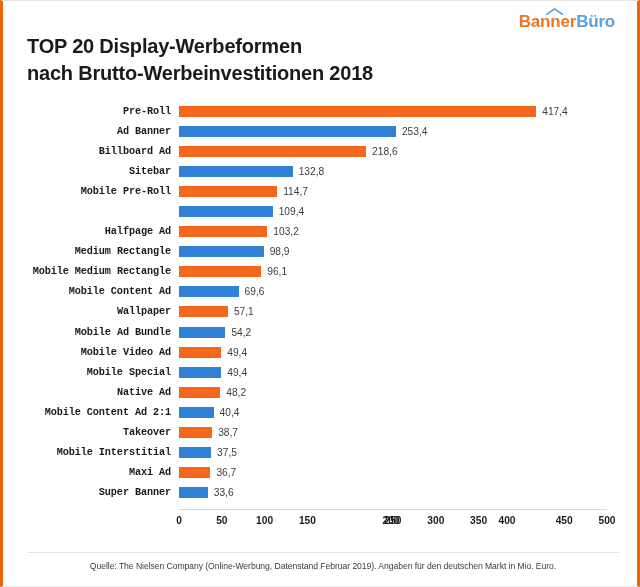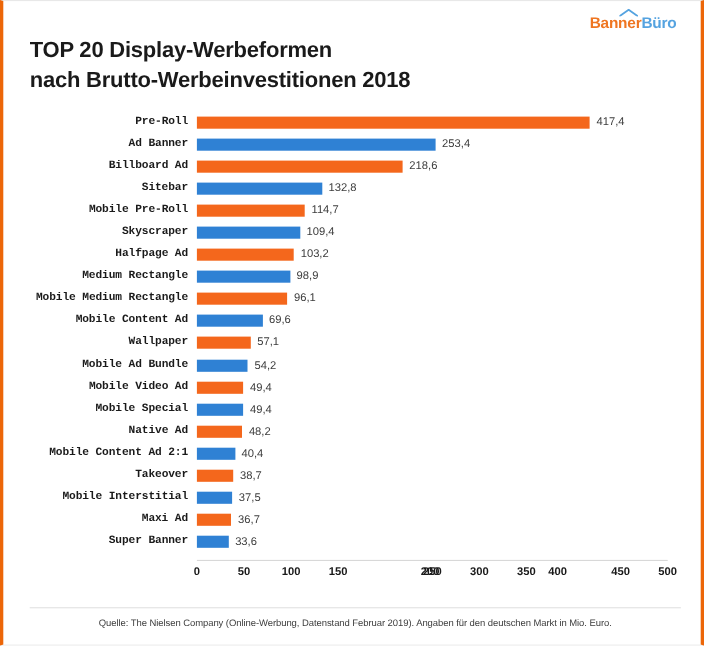--- a/index.html
+++ b/index.html
@@ -23,21 +23,21 @@
     border-top: 1px solid #e8e8e8;
     border-bottom: 1px solid #e8e8e8;
     overflow: hidden;
   }
 
   
   .logo {
     position: absolute;
     top: 12px;
     right: 22px;
-    font-size: 14px;
+    font-size: 17px;
     font-weight: bold;
     letter-spacing: -0.2px;
     line-height: 1;
     white-space: nowrap;
   }
   .logo .logo-banner { color: #ef7622; }
   .logo .logo-buero  { color: #55a3e0; }
   .logo .logo-roof {
     position: absolute;
     left: 27px;
@@ -205,21 +205,20 @@
           </div>
         </div>
         <div class="row">
           <div class="row-label">Mobile Pre-Roll</div>
           <div class="bar-wrap">
             <div class="bar orange" style="width: 98.18px;"></div>
             <span class="bar-value">114,7</span>
           </div>
         </div>
         <div class="row">
-          <div class="row-label">Skyscraper</div>
           <div class="bar-wrap">
             <div class="bar blue" style="width: 93.65px;"></div>
             <span class="bar-value">109,4</span>
           </div>
         </div>
         <div class="row">
           <div class="row-label">Halfpage Ad</div>
           <div class="bar-wrap">
             <div class="bar orange" style="width: 88.34px;"></div>
             <span class="bar-value">103,2</span>

